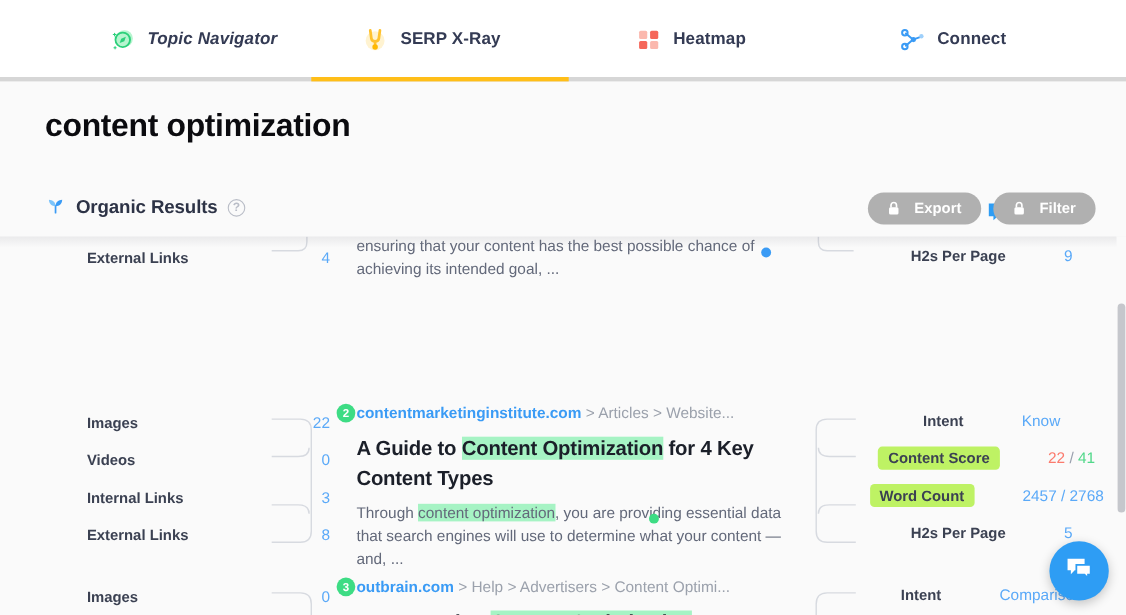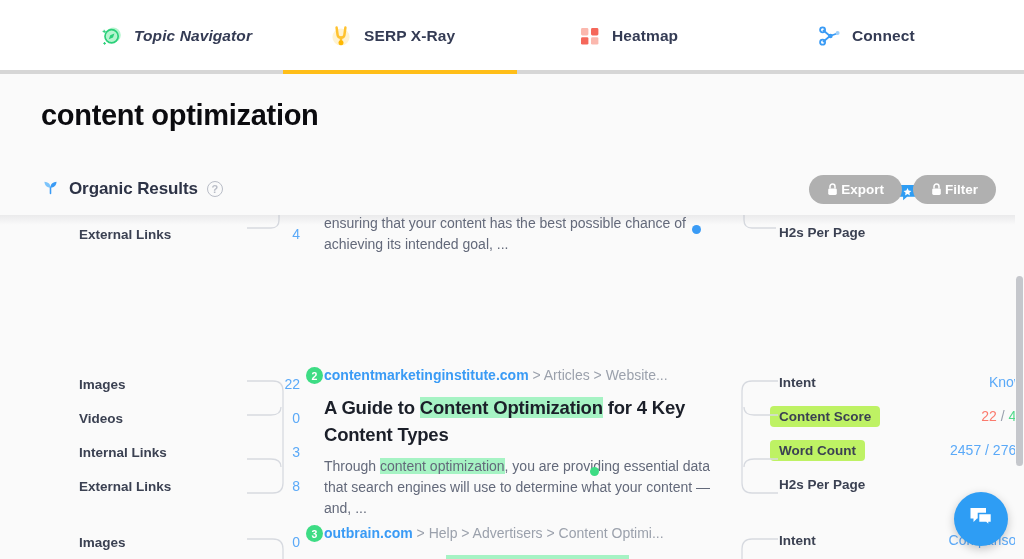--- a/index.html
+++ b/index.html
@@ -52,21 +52,21 @@
 
   .organic-row { position:absolute; left:41px; top:103px; display:flex; align-items:center; gap:9px;}
   .organic-label { font-size:17px; font-weight:700; color:#2d3346; letter-spacing:-.1px;}
   .q-circle {
     width:16px; height:16px; border-radius:50%; border:1.4px solid #b9bdc7;
     color:#b9bdc7; font-size:11px; font-weight:700; line-height:14px; text-align:center;
     cursor:pointer;
   }
   .head-buttons{ position:absolute; right:28px; top:101px; display:flex; gap:11px;}
   .pill-btn{
-    display:flex; align-items:center; gap:3px; height:29px; padding:0 18px;
+    display:flex; align-items:center; gap:13px; height:29px; padding:0 18px;
     background:#b0b0b0; border:none; border-radius:15px; color:#fff;
     font-size:13.5px; font-weight:700; font-family:inherit; cursor:pointer;
   }
   .lock-ico{ width:11px; height:13px; flex:none; }
 
   
   .results {
     position:absolute; top:215px; left:0; width:1024px; height:344px;
     background:#fafafa; overflow:hidden;
   }
@@ -78,21 +78,21 @@
   .col-right{ width:304px; flex:none; position:relative; padding-left:59px;}
 
   .metric {
     display:flex; align-items:center; height:34px; width:221px;
     justify-content:space-between;
     gap:44px;
   }
   .metric-name{ font-size:13.5px; font-weight:700; color:#3b4152; white-space:nowrap;}
   .metric-val { font-size:14px; color:#5aa9f8; font-weight:400; }
 
-  .m-right .metric{ width:245px; }
+  .m-right .metric{ width:245px;justify-content:center; }
   .m-right .metric-name{ padding:3px 9px; border-radius:4px; margin-left:-9px;}
   .hl-bg { background:#bef264; }
   .val-blue{ color:#5aa9f8; }
   .val-red { color:#fb7a6d; }
   .val-green{ color:#51d88a; }
   .val-sep { color:#9aa0ae; }
 
   
   .bracket { position:absolute; top:0; pointer-events:none; }
   .bracket-left { left:245px; }

